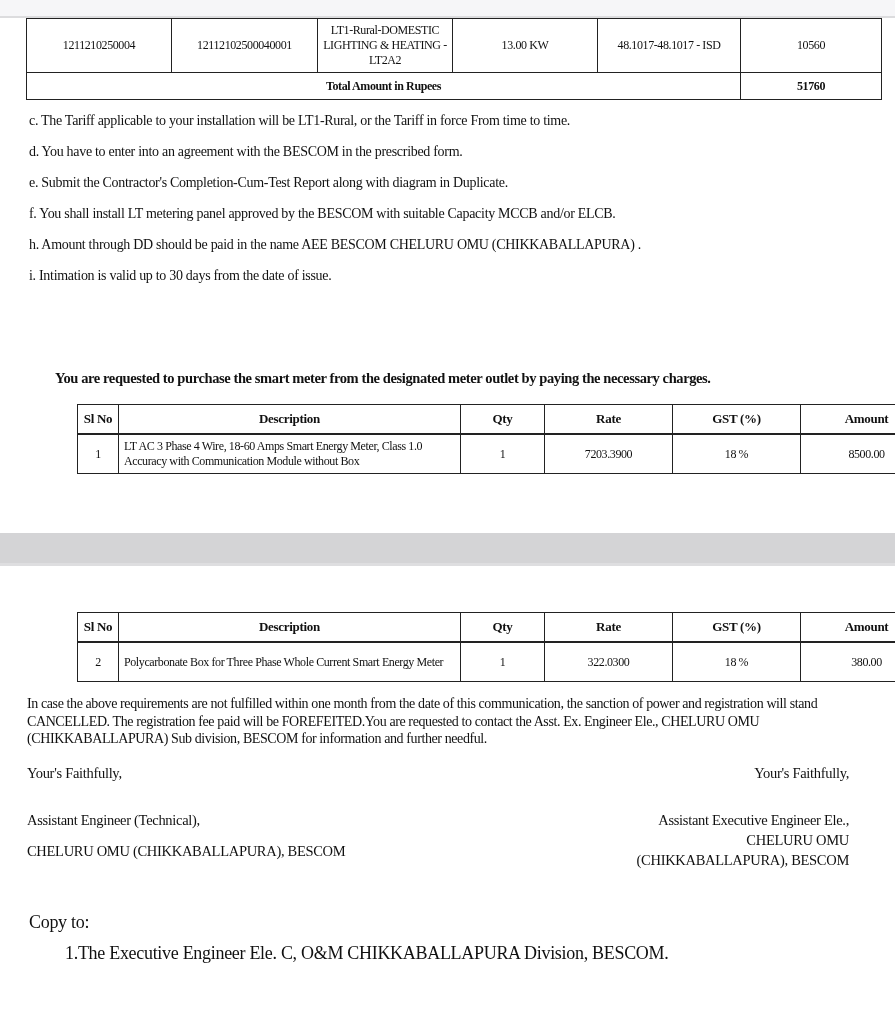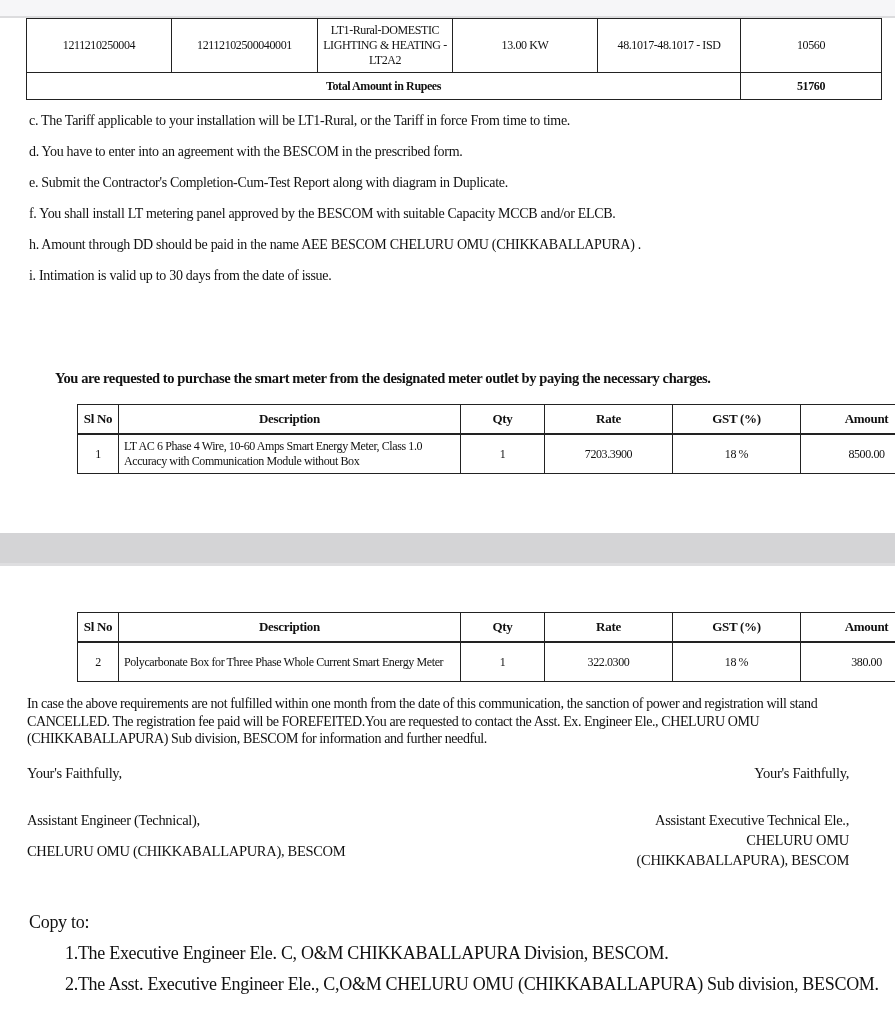--- a/index.html
+++ b/index.html
@@ -94,21 +94,21 @@
       <tr>
     <th>Sl No</th>
     <th>Description</th>
     <th>Qty</th>
     <th>Rate</th>
     <th>GST (%)</th>
     <th>Amount</th>
   </tr>
   <tr>
     <td>1</td>
-    <td class="desc">LT AC 6 Phase 4 Wire, 10-60 Amps Smart Energy Meter, Class 1.0 Accuracy with Communication Module without Box</td>
+    <td class="desc">LT AC 3 Phase 4 Wire, 18-60 Amps Smart Energy Meter, Class 1.0 Accuracy with Communication Module without Box</td>
     <td>1</td>
     <td>7203.3900</td>
     <td>18 %</td>
     <td>8500.00</td>
   </tr>
 </tbody>
   </table>
 
 <div class="abs gapband"></div>
 
@@ -144,22 +144,21 @@
 <div class="abs para">In case the above requirements are not fulfilled within one month from the date of this communication, the sanction of power and registration will stand CANCELLED. The registration fee paid will be FOREFEITED.You are requested to contact the Asst. Ex. Engineer Ele., CHELURU OMU (CHIKKABALLAPURA) Sub division, BESCOM for information and further needful.</div>
 
 <div class="abs sig-left">
   <div style="height:47px;">Your's Faithfully,</div>
   <div class="bold" style="height:31px;">Assistant Engineer (Technical),</div>
   <div class="bold">CHELURU OMU (CHIKKABALLAPURA), BESCOM</div>
 </div>
 
 <div class="abs sig-right">
   <div style="height:47px;">Your's Faithfully,</div>
-  <div class="bold" style="height:20px;">Assistant Executive Technical Ele.,</div>
+  <div class="bold" style="height:20px;">Assistant Executive Engineer Ele.,</div>
   <div class="bold" style="height:20px;">CHELURU OMU</div>
   <div class="bold">(CHIKKABALLAPURA), BESCOM</div>
 </div>
 
 <div class="abs copy">
   <div style="height:31px;">Copy to:</div>
   <div class="li" style="height:31px;">1.The Executive Engineer Ele. C, O&amp;M CHIKKABALLAPURA Division, BESCOM.</div>
-  <div class="li">2.The Asst. Executive Engineer Ele., C,O&amp;M CHELURU OMU (CHIKKABALLAPURA) Sub division, BESCOM.</div>
 </div>
 
 </body></html>

